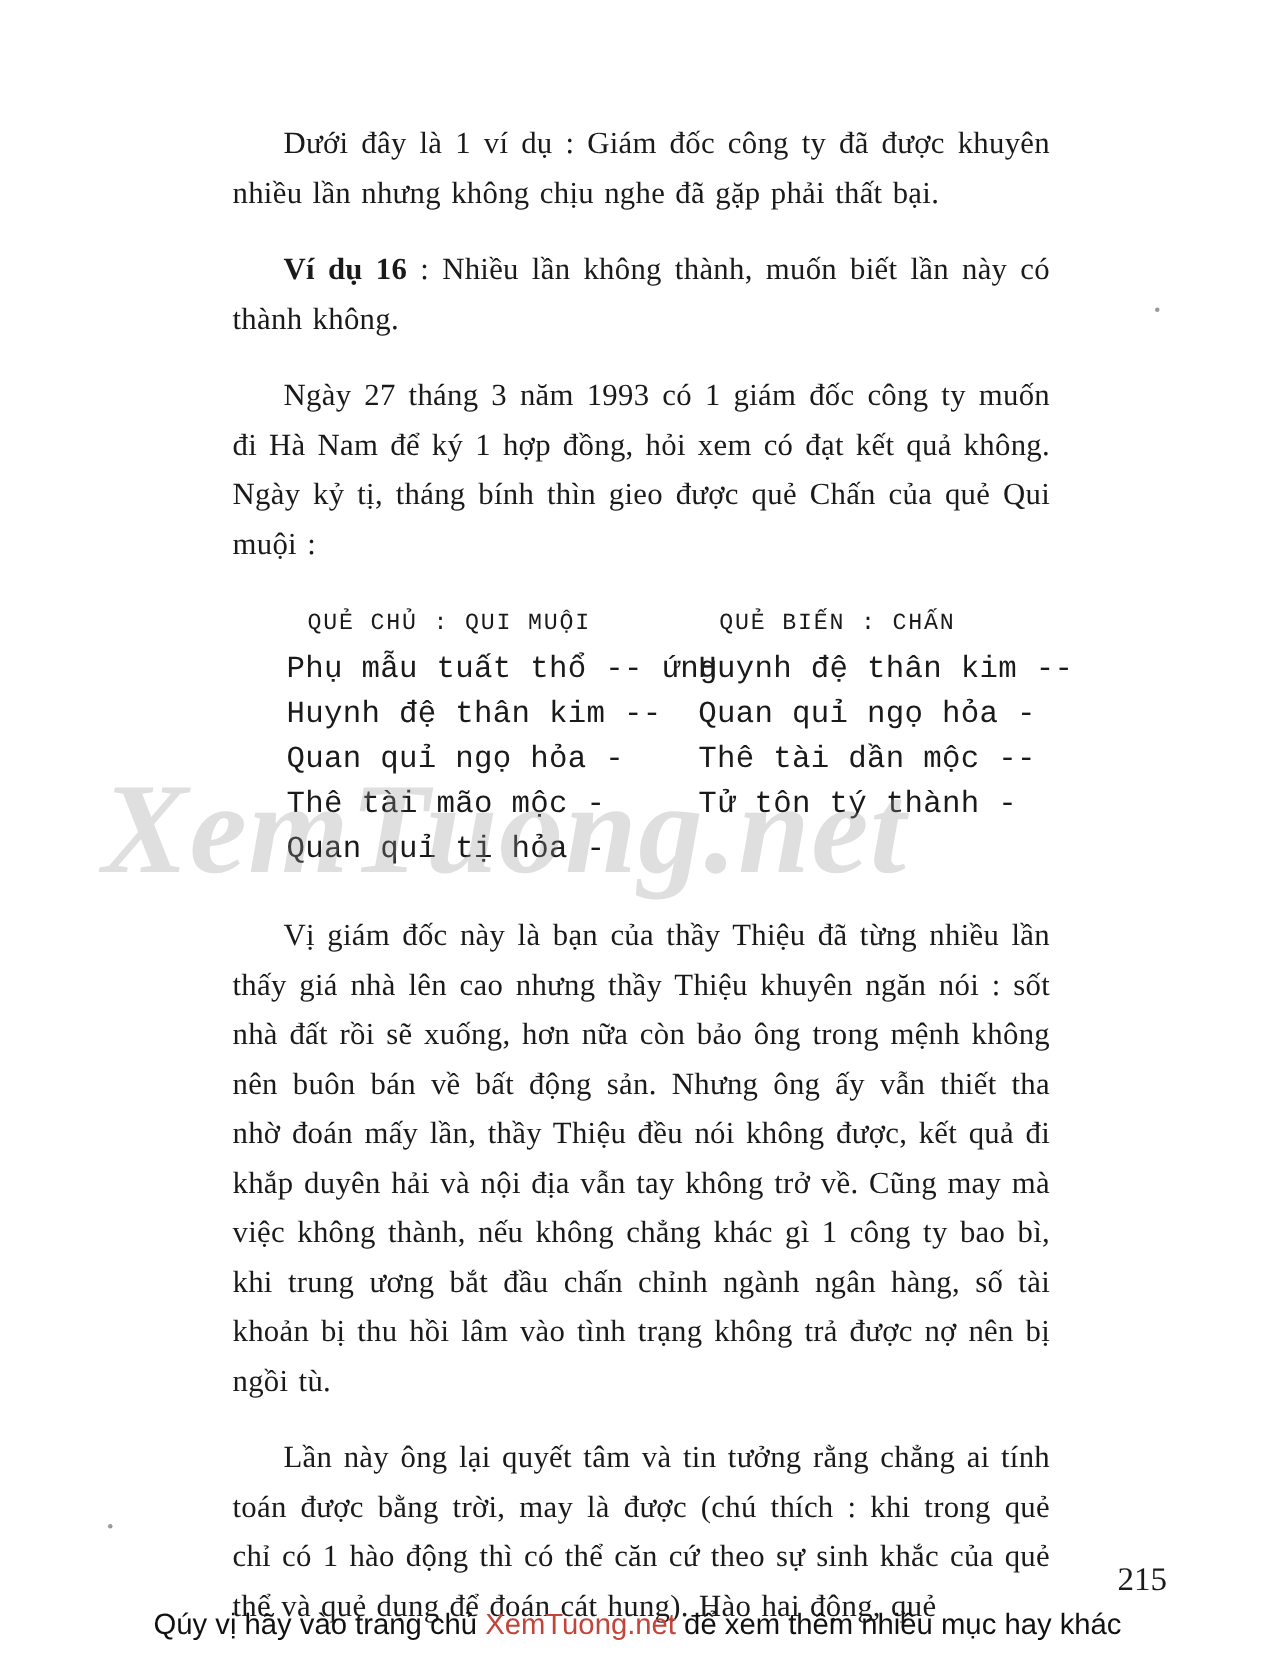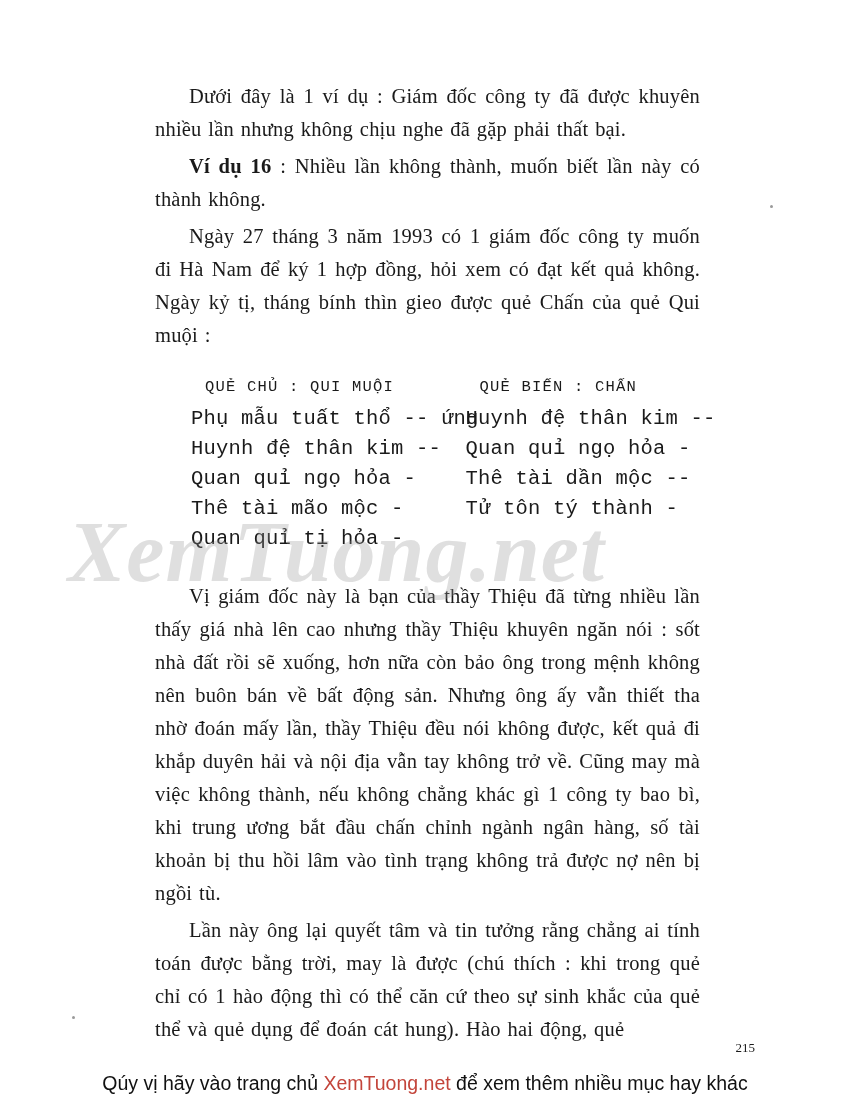--- a/index.html
+++ b/index.html
@@ -30,21 +30,21 @@
   p.para {
     margin: 0 0 0 0;
     font-size: 20.5px;
     line-height: 33px;
     text-align: justify;
     text-justify: inter-word;
     letter-spacing: 0.2px;
     word-spacing: 1.5px;
   }
   .para + .para {
-    margin-top: 4px;
+    margin-top: 18px;
   }
   .indent {
     text-indent: 34px;
   }
   .bold {
     font-weight: bold;
   }
   .hexblock {
     margin-top: 26px;
     display: flex;
@@ -83,23 +83,23 @@
     font-weight: bold;
     font-style: italic;
     color: rgba(150,150,150,0.30);
     letter-spacing: 1px;
     white-space: nowrap;
     pointer-events: none;
     line-height: 125px;
   }
   .page-number {
     position: absolute;
-    right: 95px;
+    right: 72px;
     top: 1040px;
-    font-size: 13px;
+    font-size: 22px;
     font-family: "Liberation Serif", serif;
   }
   .footer-banner {
     position: absolute;
     left: 0;
     top: 1072px;
     width: 850px;
     text-align: center;
     font-family: "Liberation Sans", sans-serif;
     font-size: 19.5px;

